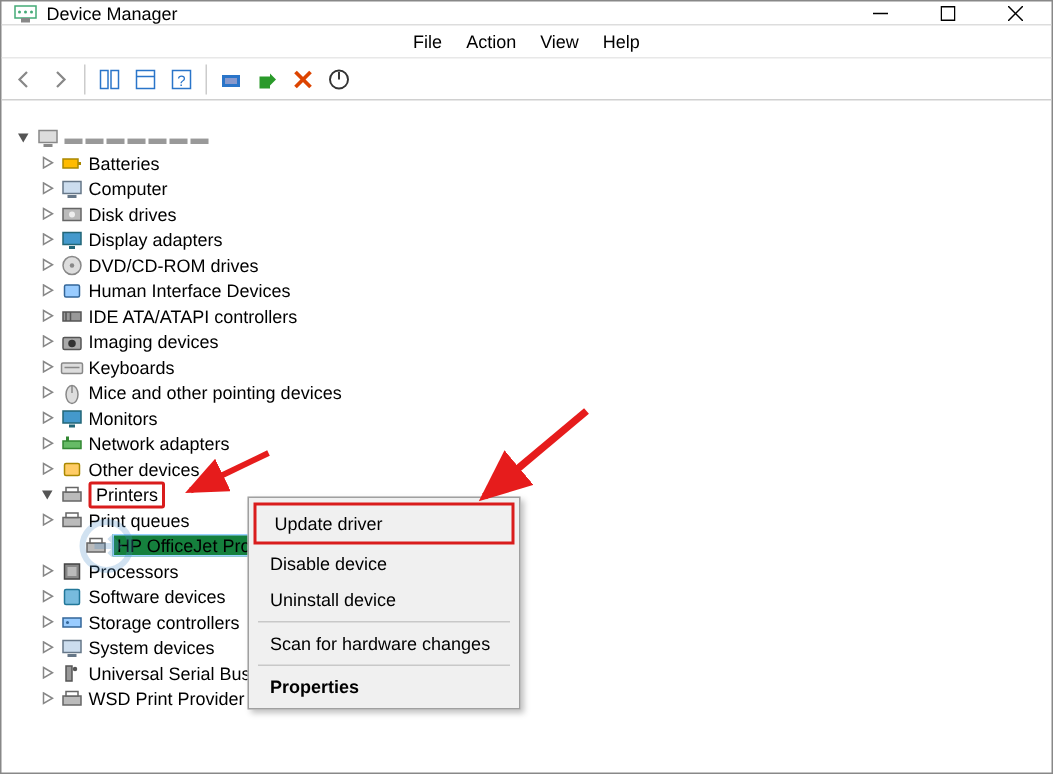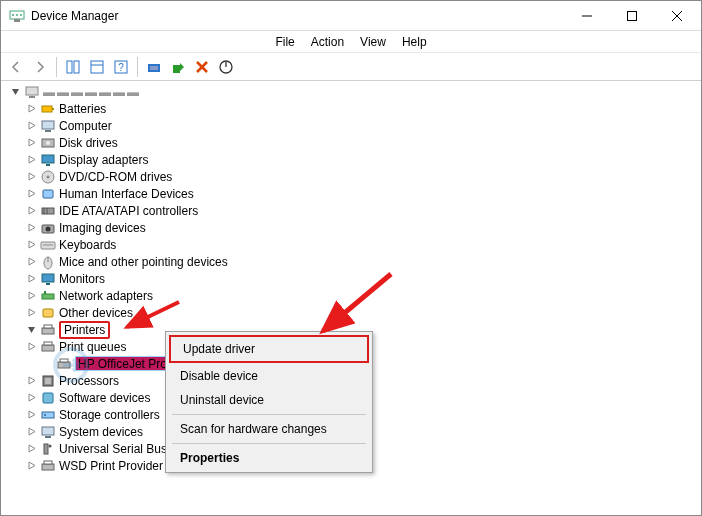--- a/index.html
+++ b/index.html
@@ -1,37 +1,37 @@
 <!DOCTYPE html>
 <html><head>
 <meta charset="utf-8">
 <style>
   * { box-sizing: border-box; margin: 0; padding: 0; font-family: 'Segoe UI', Tahoma, sans-serif; }
   body { width: 702px; height: 516px; background: #fff; position: relative; overflow: hidden; border: 1px solid #888; }
-  .titlebar { height: 30px; display: flex; align-items: center; padding: 0 2px 0 8px; border-bottom: 1px solid #ddd; }
+  .titlebar { height: 16px; display: flex; align-items: center; padding: 0 2px 0 8px; border-bottom: 1px solid #ddd; }
   .titlebar .icon { width: 16px; height: 16px; margin-right: 6px; }
   .titlebar .title { font-size: 12px; flex: 1; color: #000; }
   .winbtns { display: flex; }
   .winbtn { width: 45px; height: 28px; display: flex; align-items: center; justify-content: center; }
   .winbtn svg { width: 10px; height: 10px; }
   .menubar { height: 22px; display: flex; align-items: center; padding: 0 4px; font-size: 12px; border-bottom: 1px solid #e8e8e8; justify-content: center; }
   .menuitem { padding: 2px 8px; }
   .toolbar { height: 28px; display: flex; align-items: center; padding: 2px 4px; border-bottom: 1px solid #d0d0d0; gap: 2px; }
   .toolbtn { width: 22px; height: 22px; display: flex; align-items: center; justify-content: center; border: 1px solid transparent; }
   .toolsep { width: 1px; height: 20px; background: #ccc; margin: 0 3px; }
   .toolbtn svg { width: 16px; height: 16px; }
   .treepanel { position: absolute; left: 6px; right: 6px; top: 82px; bottom: 6px; overflow: auto; border: none; }
   .treerow { display: flex; align-items: center; height: 17px; font-size: 12px; white-space: nowrap; }
   .expander { width: 12px; height: 12px; display: flex; align-items: center; justify-content: center; margin-right: 2px; }
   .expander svg { width: 9px; height: 9px; }
   .ticon { width: 16px; height: 16px; margin: 0 3px 0 1px; flex-shrink: 0; }
   .ticon svg { width: 16px; height: 16px; display: block; }
-  .highlight { background: #be185d; border: 1px solid #99d1ff; display: inline-block; padding: 0 2px; height: 15px; line-height: 15px; }
+  .highlight { background: #15803d; border: 1px solid #99d1ff; display: inline-block; padding: 0 2px; height: 15px; line-height: 15px; }
   .redbox { border: 2px solid #d91c1c; border-radius: 2px; padding: 0 3px; }
-  .ctxmenu { position: absolute; left: 164px; top: 330px; width: 208px; background: #f0f0f0; border: 1px solid #a0a0a0; box-shadow: 2px 2px 4px rgba(0,0,0,0.25); font-size: 12px; padding: 2px; }
+  .ctxmenu { position: absolute; left: 164px; top: 330px; width: 182px; background: #f0f0f0; border: 1px solid #a0a0a0; box-shadow: 2px 2px 4px rgba(0,0,0,0.25); font-size: 12px; padding: 2px; }
   .ctxitem { padding: 5px 12px; }
   .ctxsep { height: 1px; background: #c8c8c8; margin: 2px 4px; }
   .ctxfirst { border: 2px solid #d91c1c; margin: 1px; }
   .bold { font-weight: 600; }
   .arrow { position: absolute; pointer-events: none; }
   .watermark { position: absolute; left: 50px; top: 342px; font-size: 34px; font-weight: 500; color: rgba(130,150,170,0.20); pointer-events: none; }
 </style>
 </head>
 <body>
 

